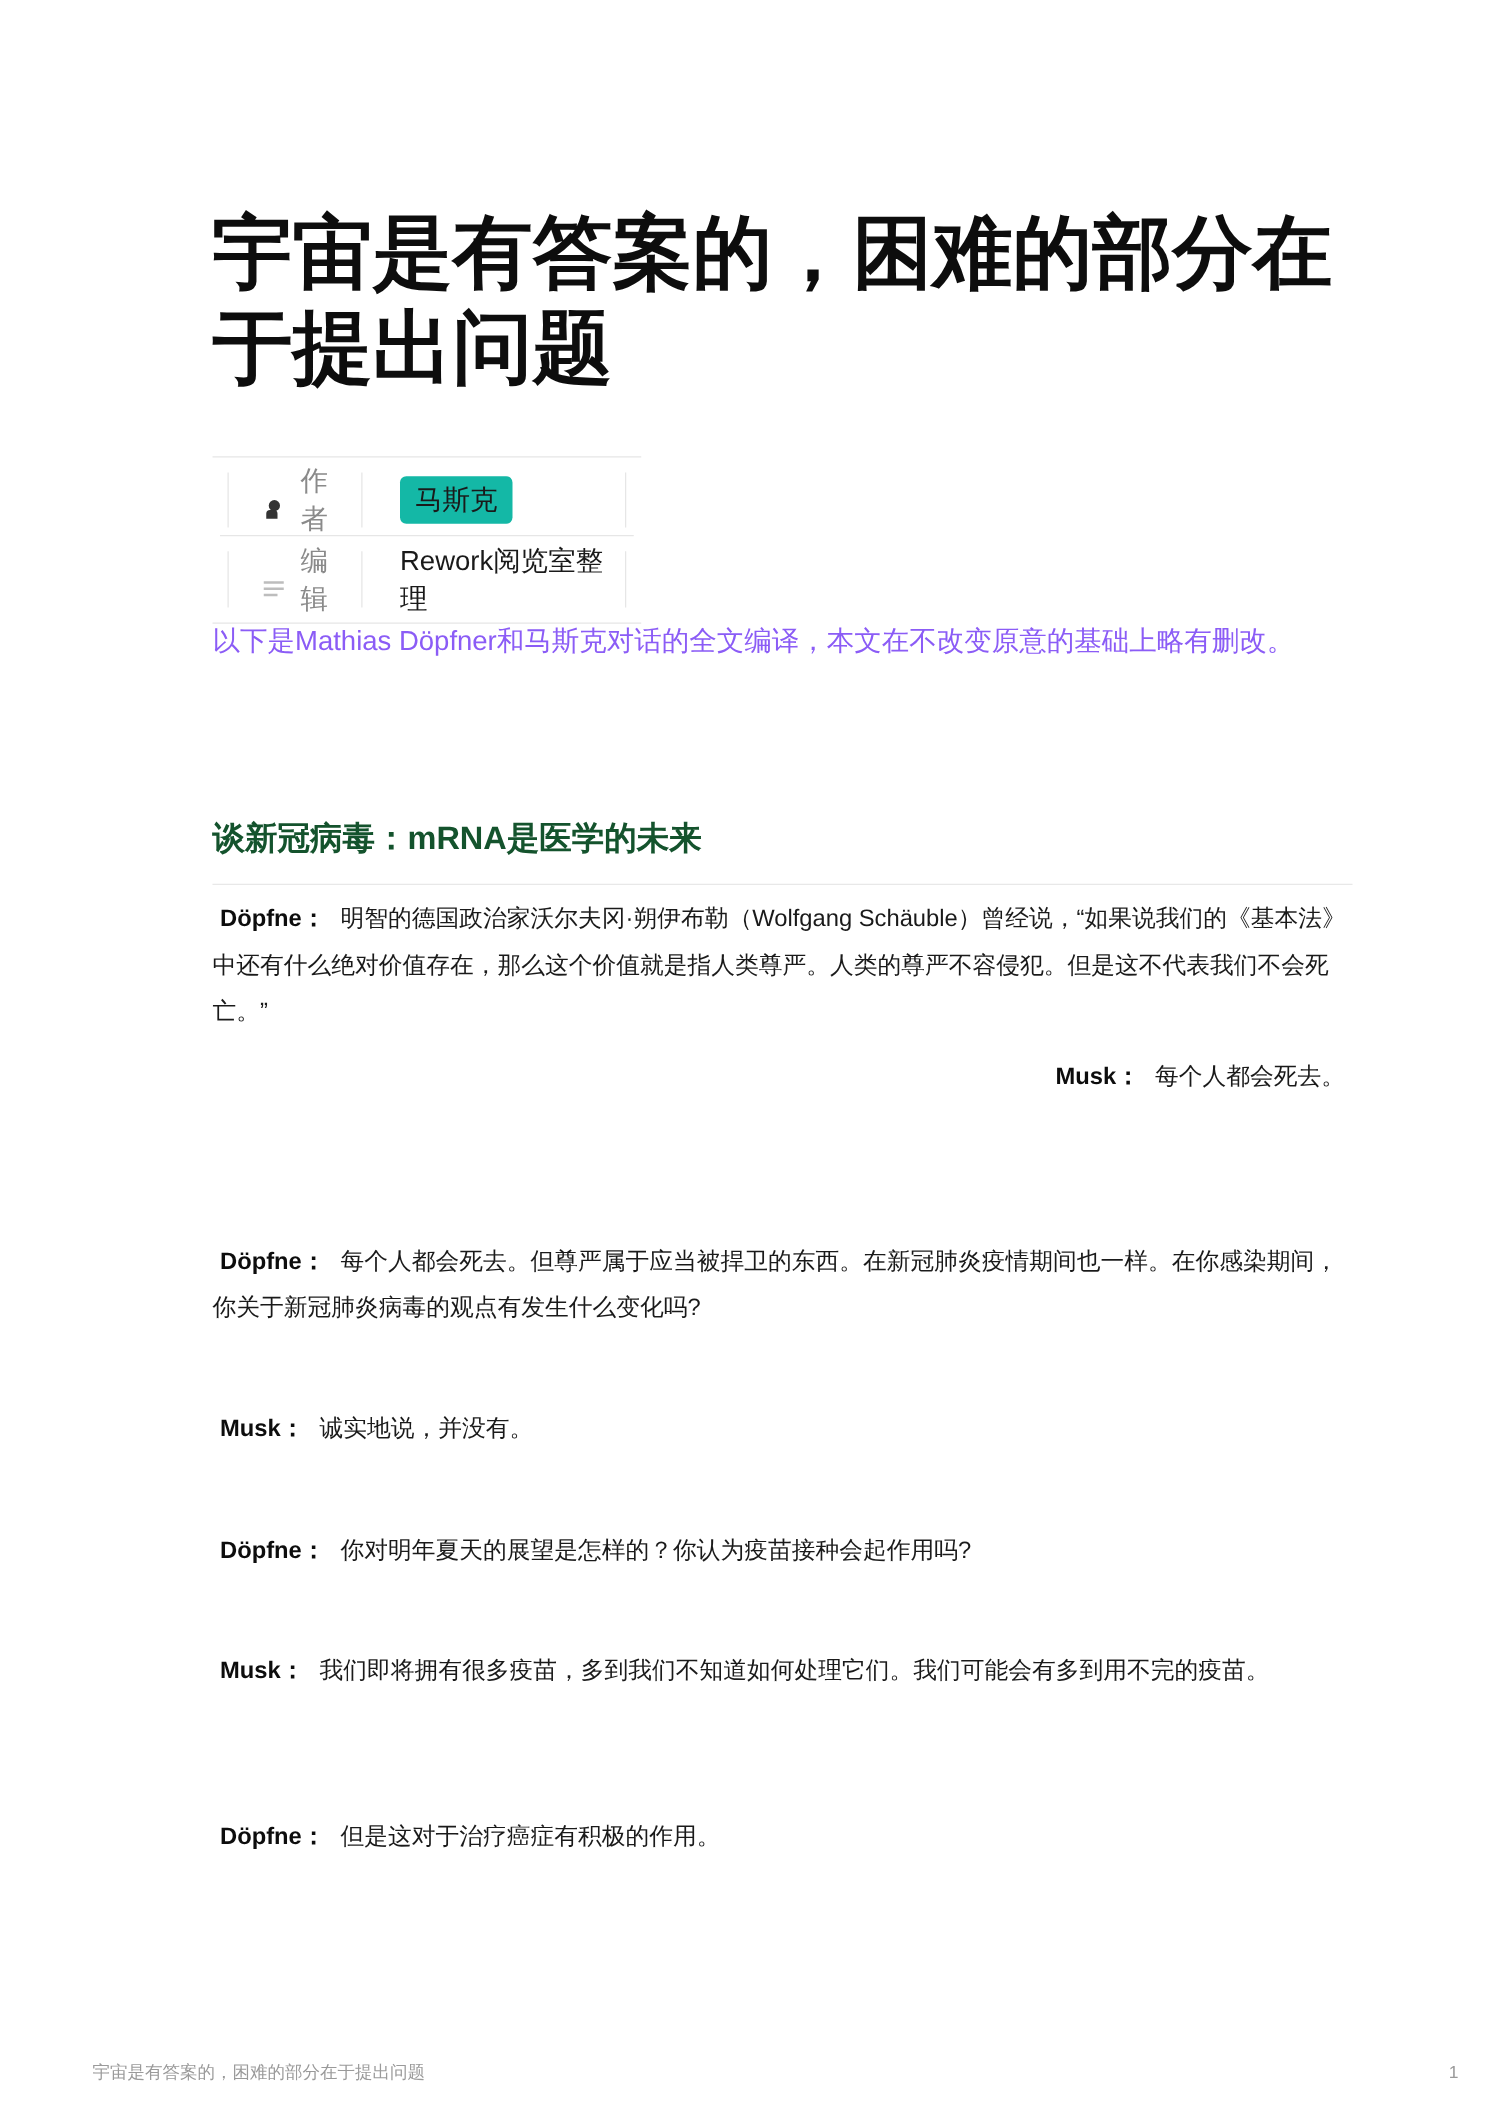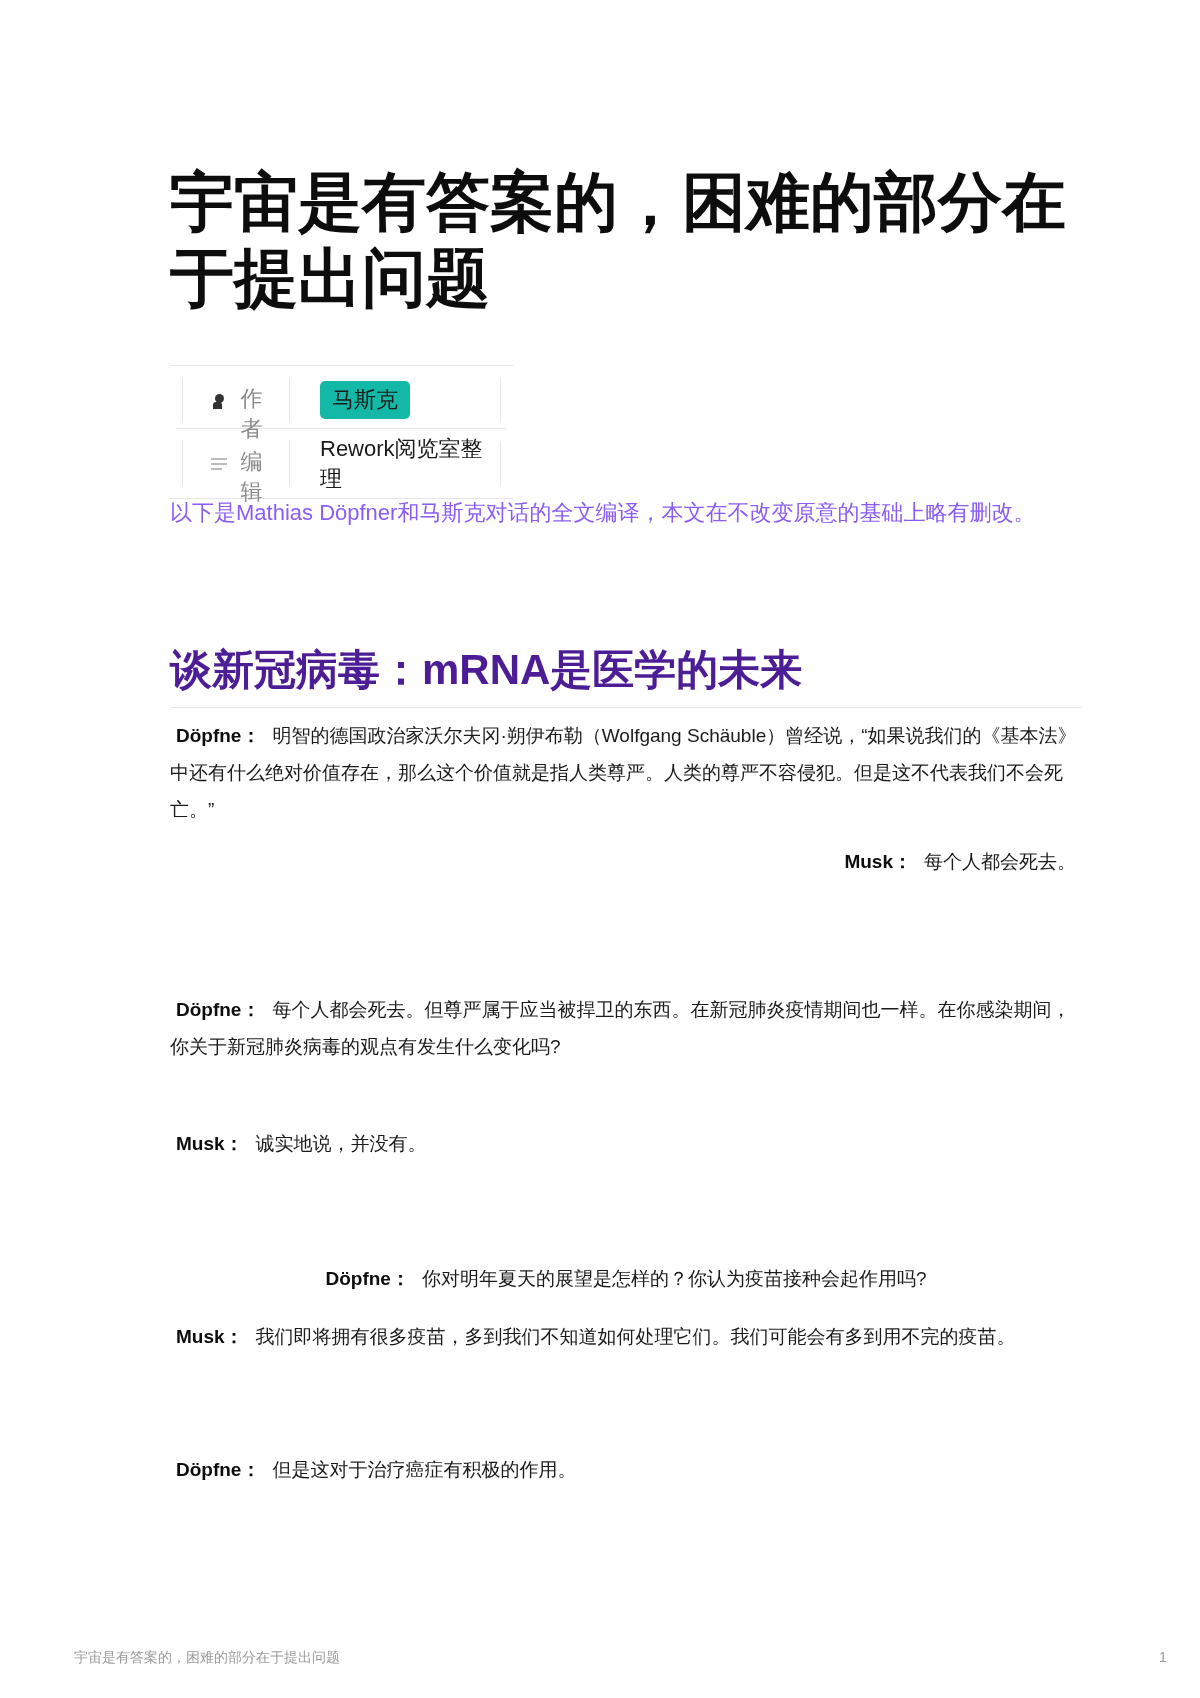--- a/index.html
+++ b/index.html
@@ -42,21 +42,21 @@
     }
     .props-row {
       display: flex;
       height: 57px;
       border-bottom: 1px solid #e6e6e6;
     }
     .props-row:last-child { border-bottom: none; }
     .props-key {
       width: 108px;
       display: flex;
-      align-items: flex-start;
+      align-items: center;
       padding-left: 14px;
       color: #8a8a8a;
       font-size: 22px;
       border-left: 1px solid #e6e6e6;
       border-right: 1px solid #e6e6e6;
     }
     .props-key .icon {
       display: inline-block;
       width: 20px;
       height: 20px;
@@ -97,23 +97,23 @@
       width: 912px;
       font-size: 22px;
       line-height: 37px;
       color: #8b5cf6;
     }
     .section-heading {
       position: absolute;
       top: 622px;
       left: 0;
       width: 912px;
-      font-size: 42px;
+      font-size: 26px;
       font-weight: 700;
-      color: #4c1d95;
+      color: #14532d;
       line-height: 48px;
     }
     .divider {
       position: absolute;
       top: 683px;
       left: 0;
       width: 912px;
       height: 1px;
       background: #e8e8e8;
     }
@@ -193,21 +193,21 @@
   </p>
 
   <p class="para" style="top:967px;">
     <span class="speaker">Döpfne：</span><span>每个人都会死去。但尊严属于应当被捍卫的东西。在新冠肺炎疫情期间也一样。在你感染期间，你关于新冠肺炎病毒的观点有发生什么变化吗?</span>
   </p>
 
   <p class="para" style="top:1101px;">
     <span class="speaker">Musk：</span><span>诚实地说，并没有。</span>
   </p>
 
-  <p class="para" style="top:1236px;text-align:center;">
+  <p class="para" style="top:1198px;">
     <span class="speaker">Döpfne：</span><span>你对明年夏天的展望是怎样的？你认为疫苗接种会起作用吗?</span>
   </p>
 
   <p class="para" style="top:1294px;">
     <span class="speaker">Musk：</span><span>我们即将拥有很多疫苗，多到我们不知道如何处理它们。我们可能会有多到用不完的疫苗。</span>
   </p>
 
   <p class="para" style="top:1427px;">
     <span class="speaker">Döpfne：</span><span>但是这对于治疗癌症有积极的作用。</span>
   </p>

